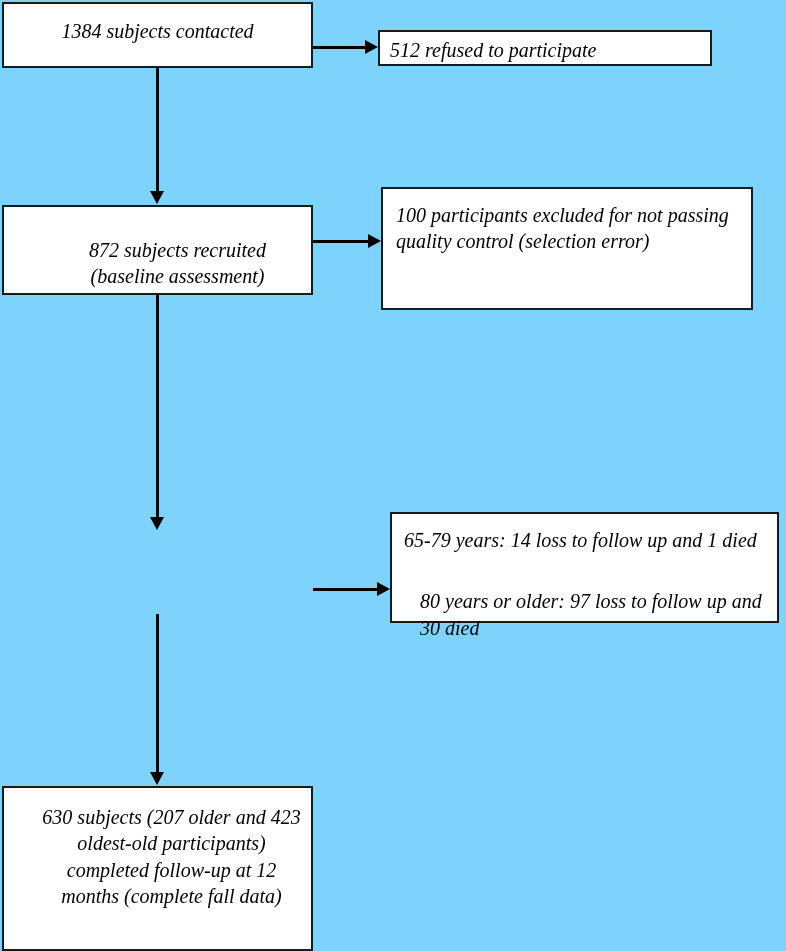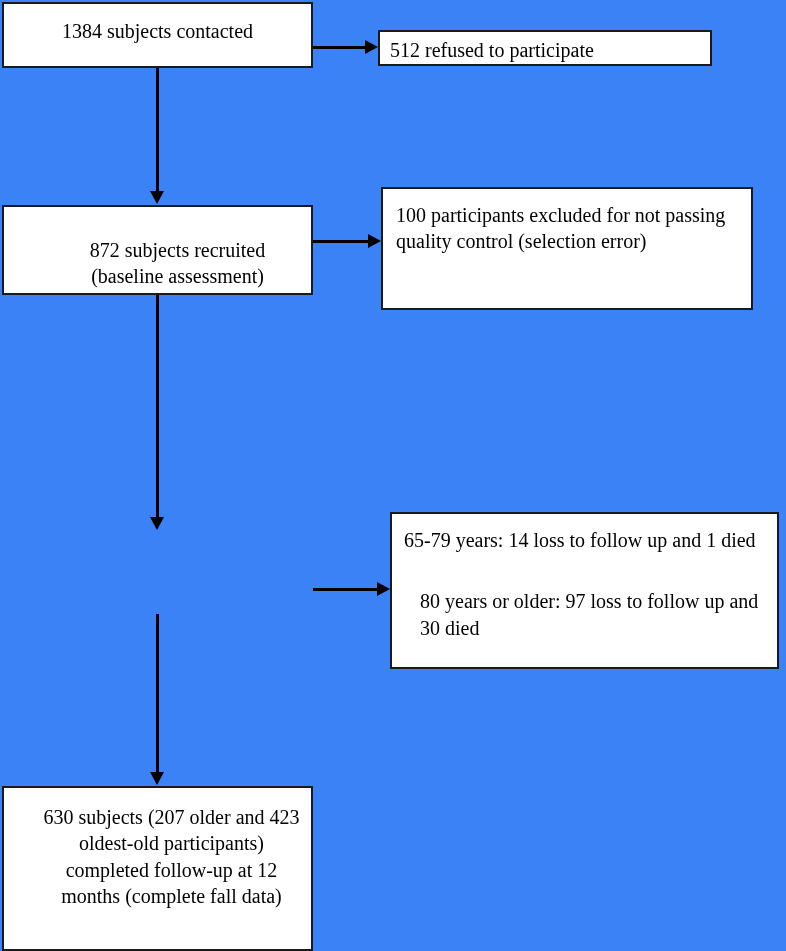--- a/index.html
+++ b/index.html
@@ -9,21 +9,22 @@
   }
   body {
     font-family: "Liberation Serif", "DejaVu Serif", serif;
     color: #000000;
   }
   #canvas {
     position: relative;
     width: 786px;
     height: 951px;
     overflow: hidden;
-    background: #3b82f6;
+    background: #7dd3fc;
+    font-style: italic;
   }
   .node {
     position: absolute;
     box-sizing: border-box;
     border: 2px solid #1a1a1a;
     background: #ffffff;
     font-size: 20px;
     line-height: 1.32;
     color: #000000;
   }
@@ -46,21 +47,21 @@
 
   #node-recruited      { left: 2px;   top: 205px; width: 311px; height: 90px;  }
   #node-recruited .txt { padding: 30px 8px 0 8px; margin-left: 40px; }
 
   #node-excluded       { left: 381px; top: 187px; width: 372px; height: 123px; }
   #node-excluded .txt  { padding: 13px 12px 0 13px; }
 
   #node-followup       { left: 2px;   top: 531px; width: 311px; height: 83px;  }
   #node-followup .txt  { padding: 12px 8px 0 8px; }
 
-  #node-loss           { left: 390px; top: 512px; width: 389px; height: 157px; }
+  #node-loss           { left: 390px; top: 512px; width: 389px; height: 111px; }
   #node-loss .txt      { padding: 13px 10px 0 12px; }
   #node-loss .para2    { margin-top: 22px; display: block; padding-left: 28px; }
 
   #node-completed      { left: 2px;   top: 786px; width: 311px; height: 165px; }
   #node-completed .txt { padding: 16px 10px 0 10px; margin-left: 28px; }
 
   
   .vline {
     position: absolute;
     width: 3px;

